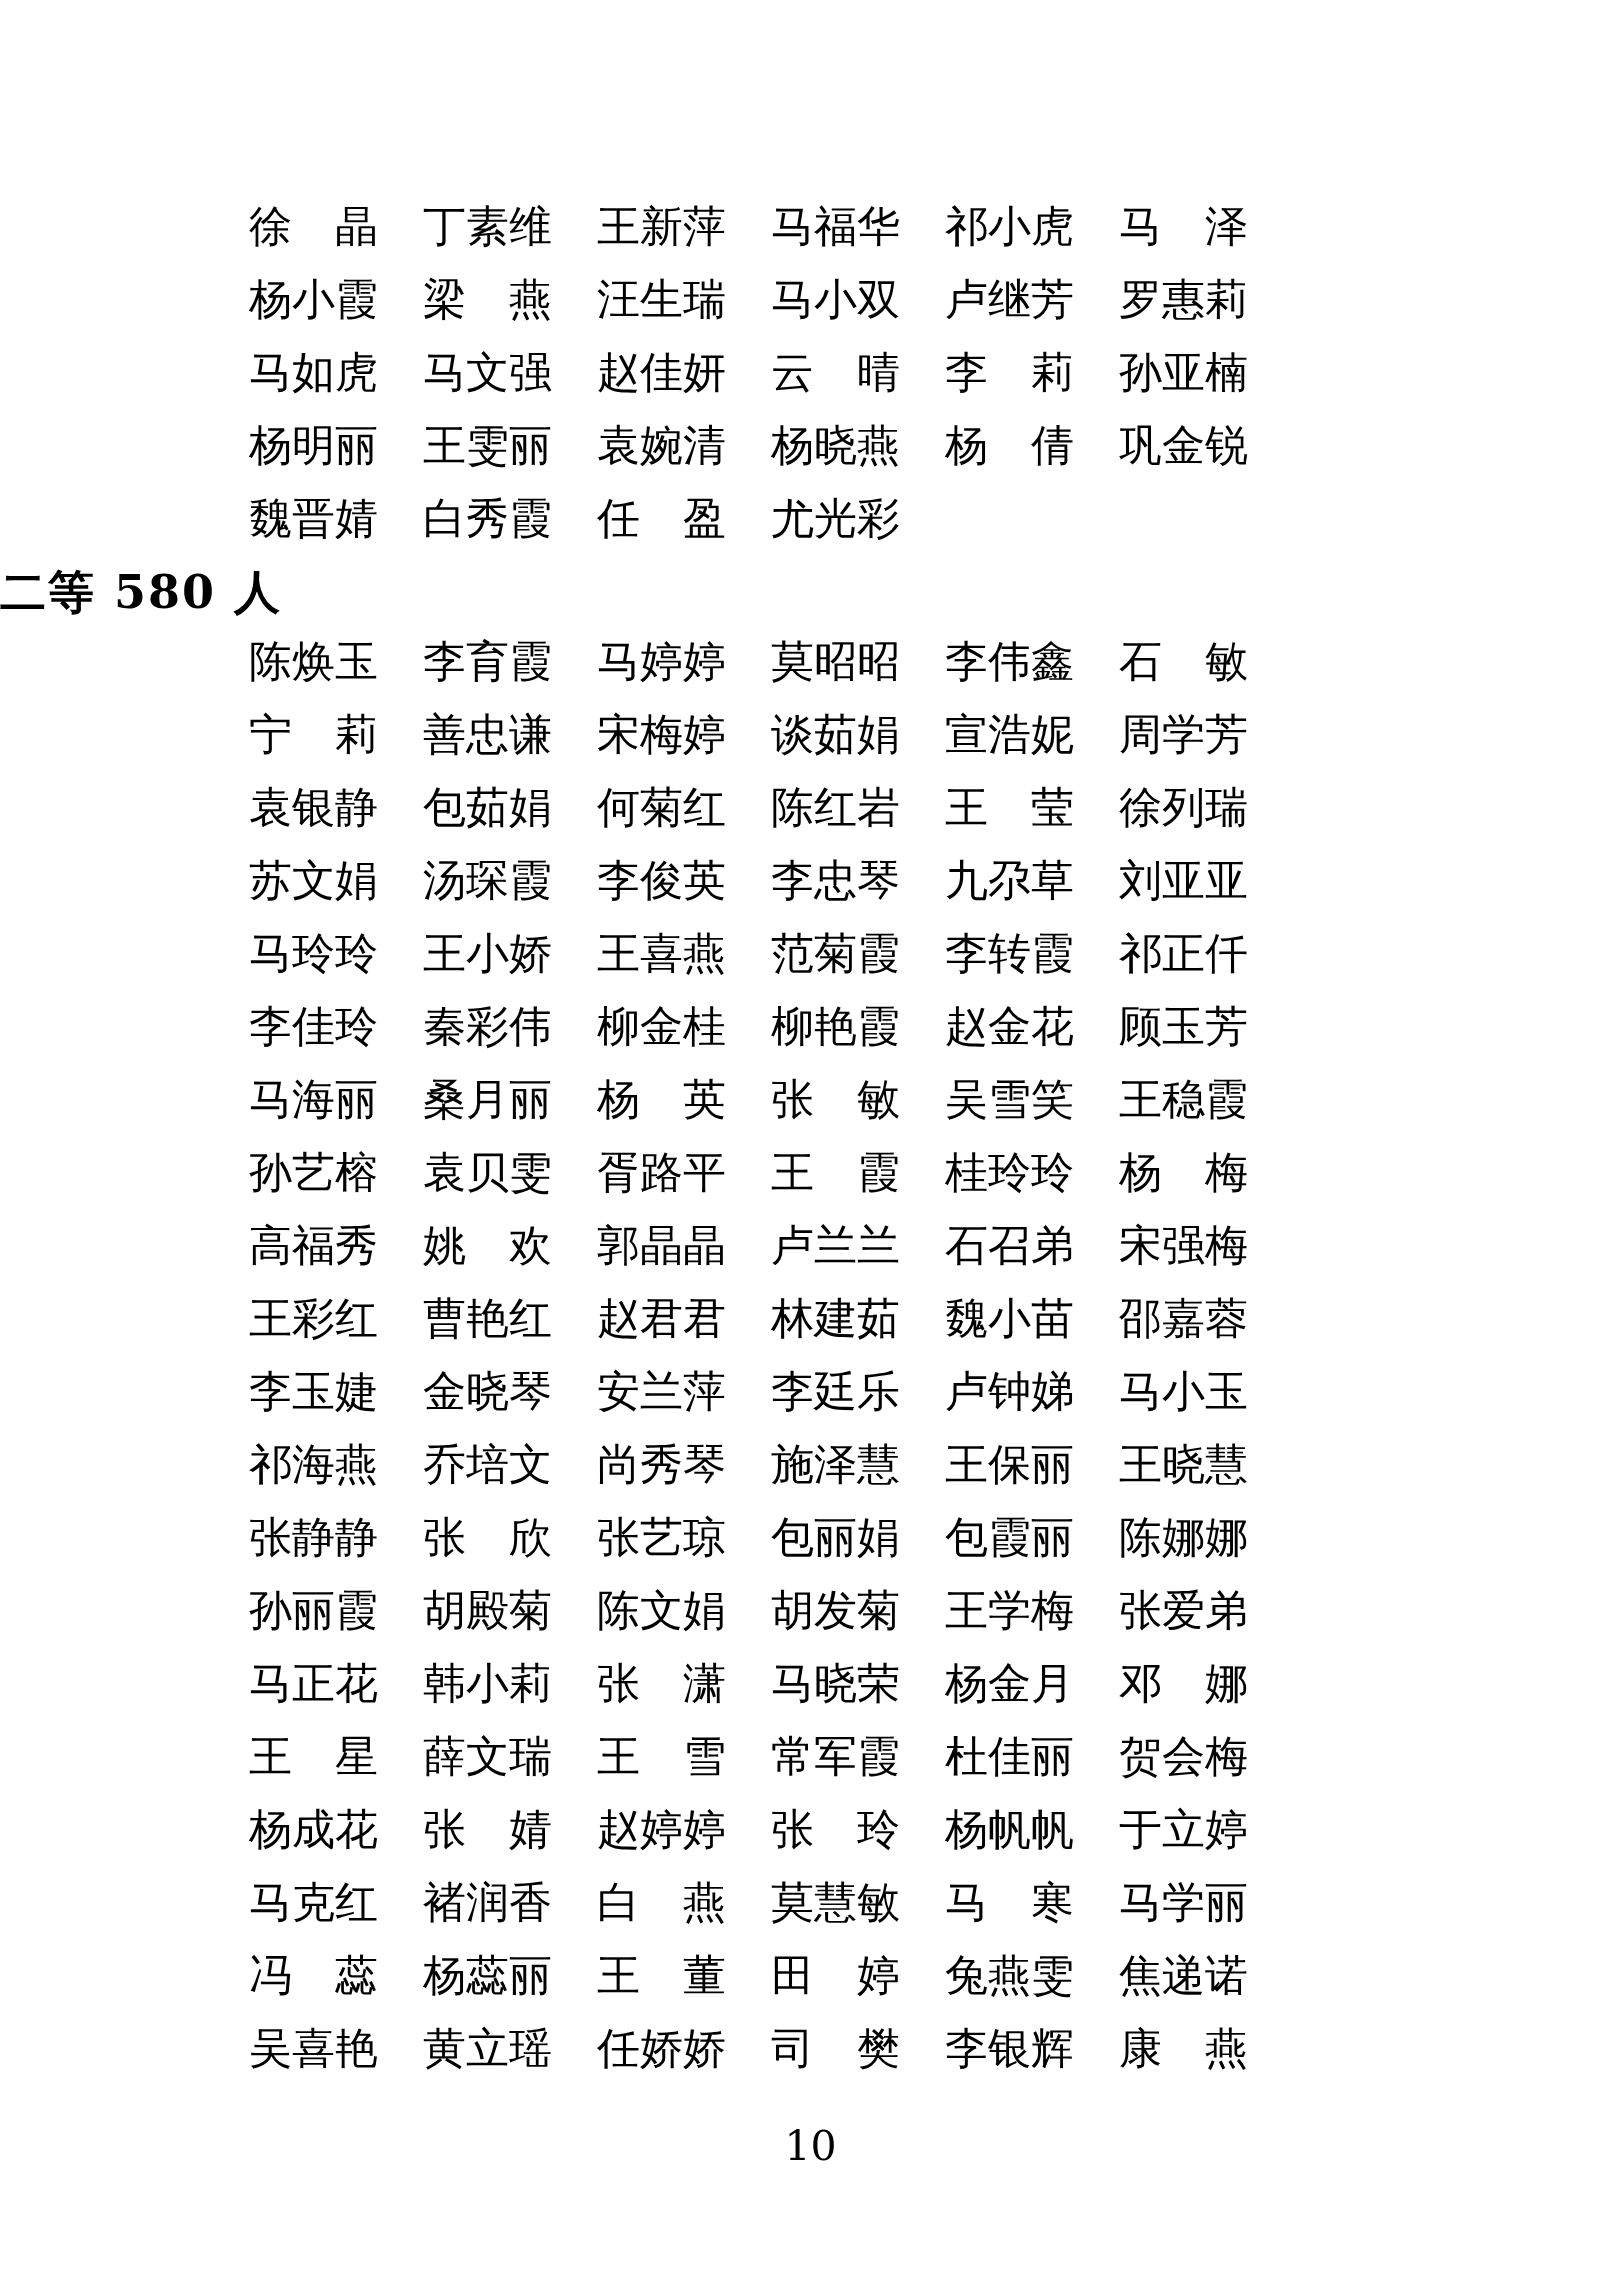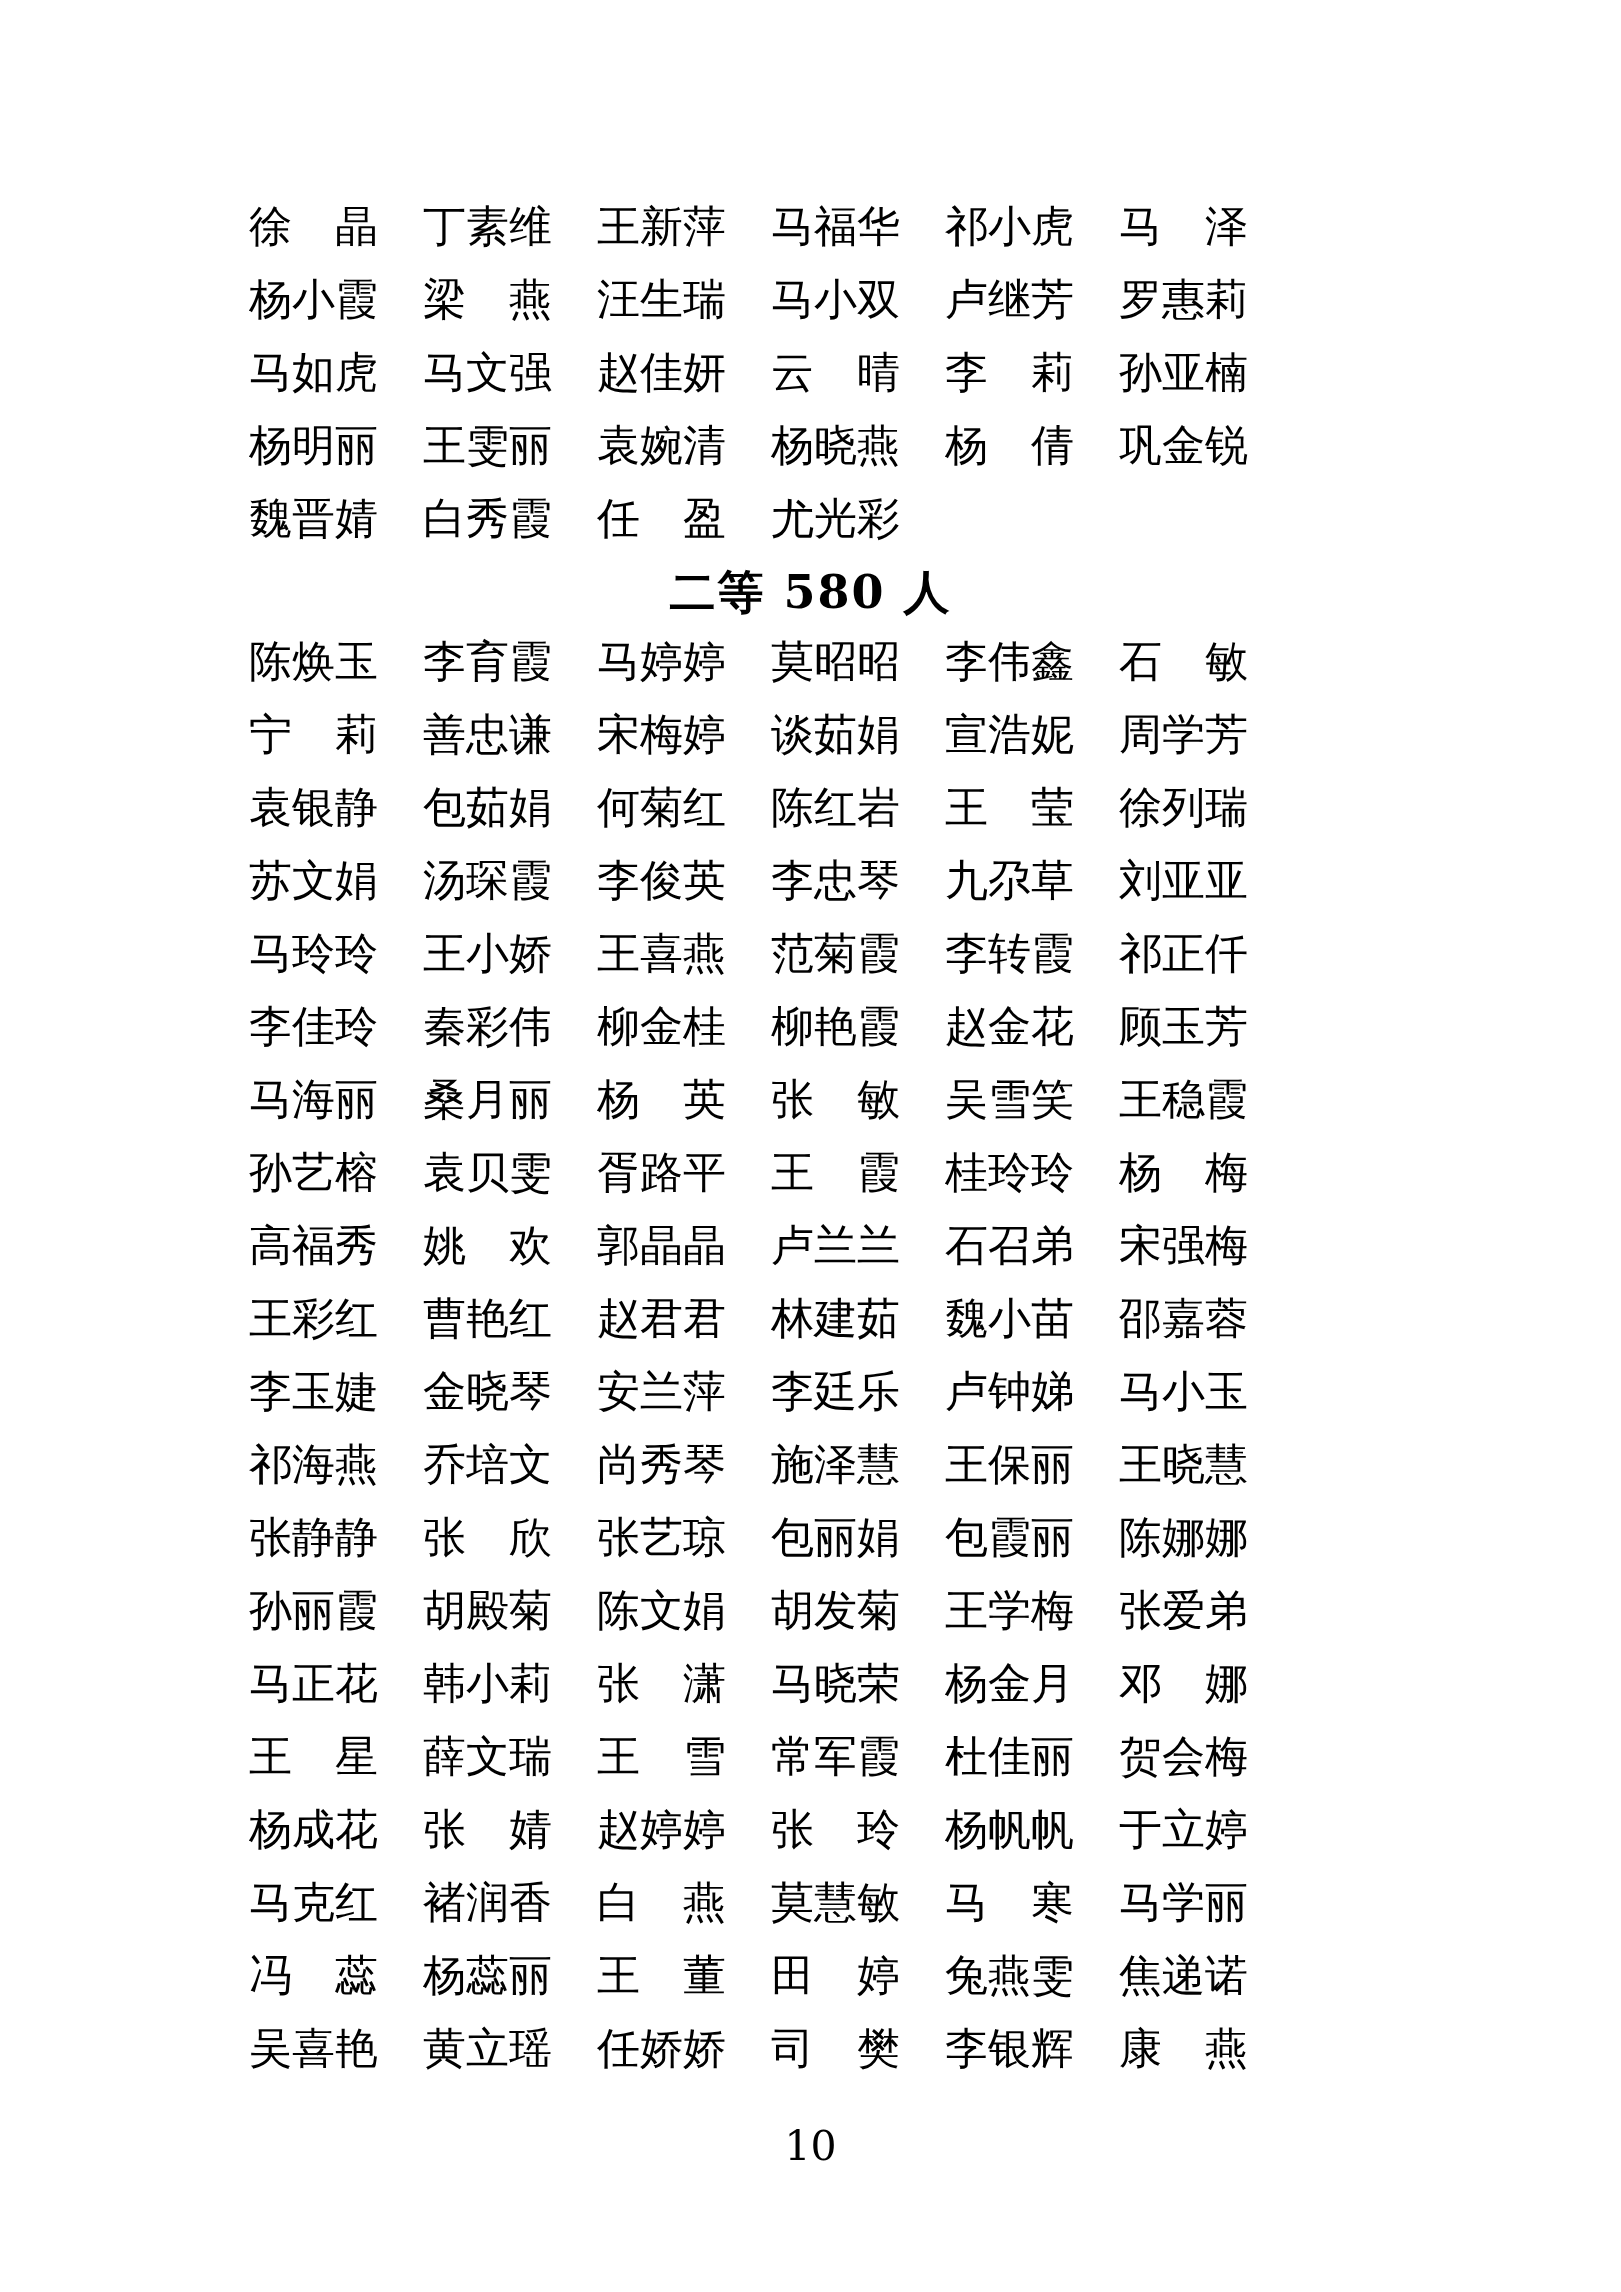--- a/index.html
+++ b/index.html
@@ -38,21 +38,20 @@
     font-size: 43px;
     line-height: 44px;
     white-space: nowrap;
   }
   .name-cell .ch { display: inline-block; }
   .section-heading {
     position: absolute;
     left: 0;
     top: 565px;
     width: 1621px;
-    text-align: center;
     font-size: 46px;
     line-height: 55px;
     font-weight: bold;
     letter-spacing: 2px;
   }
   .page-number {
     position: absolute;
     left: 0;
     top: 2123px;
     width: 1621px;

